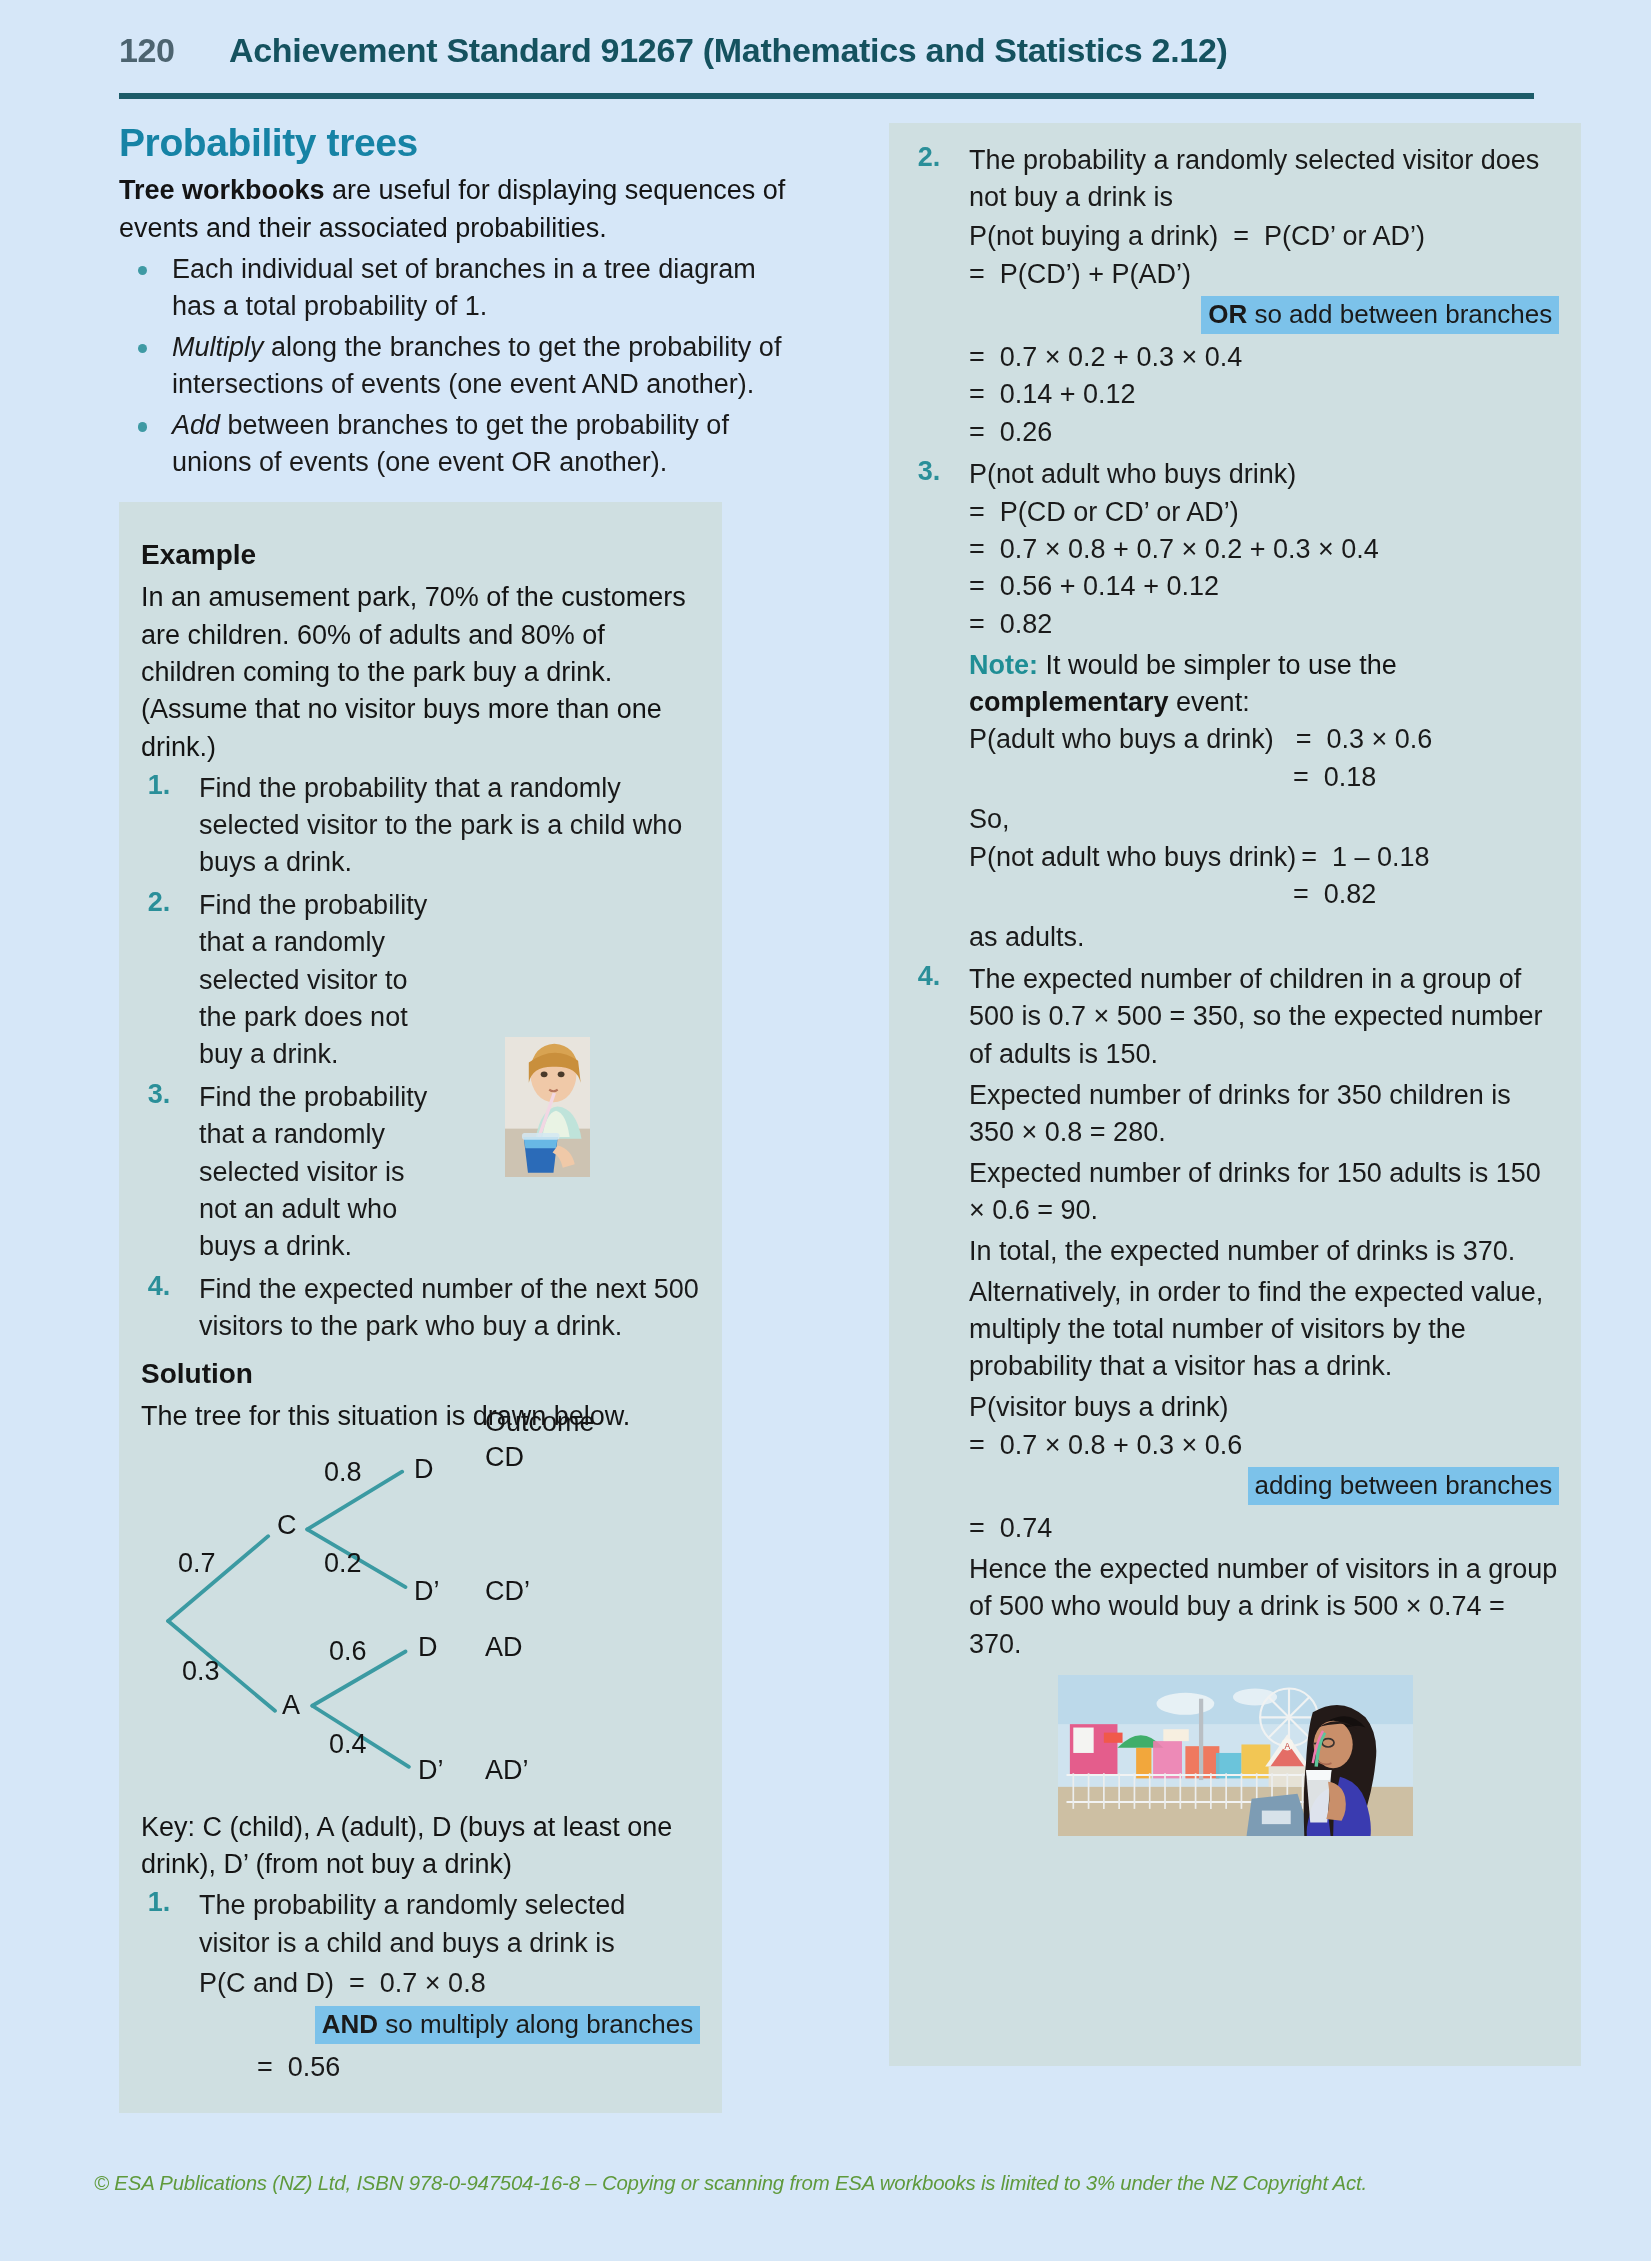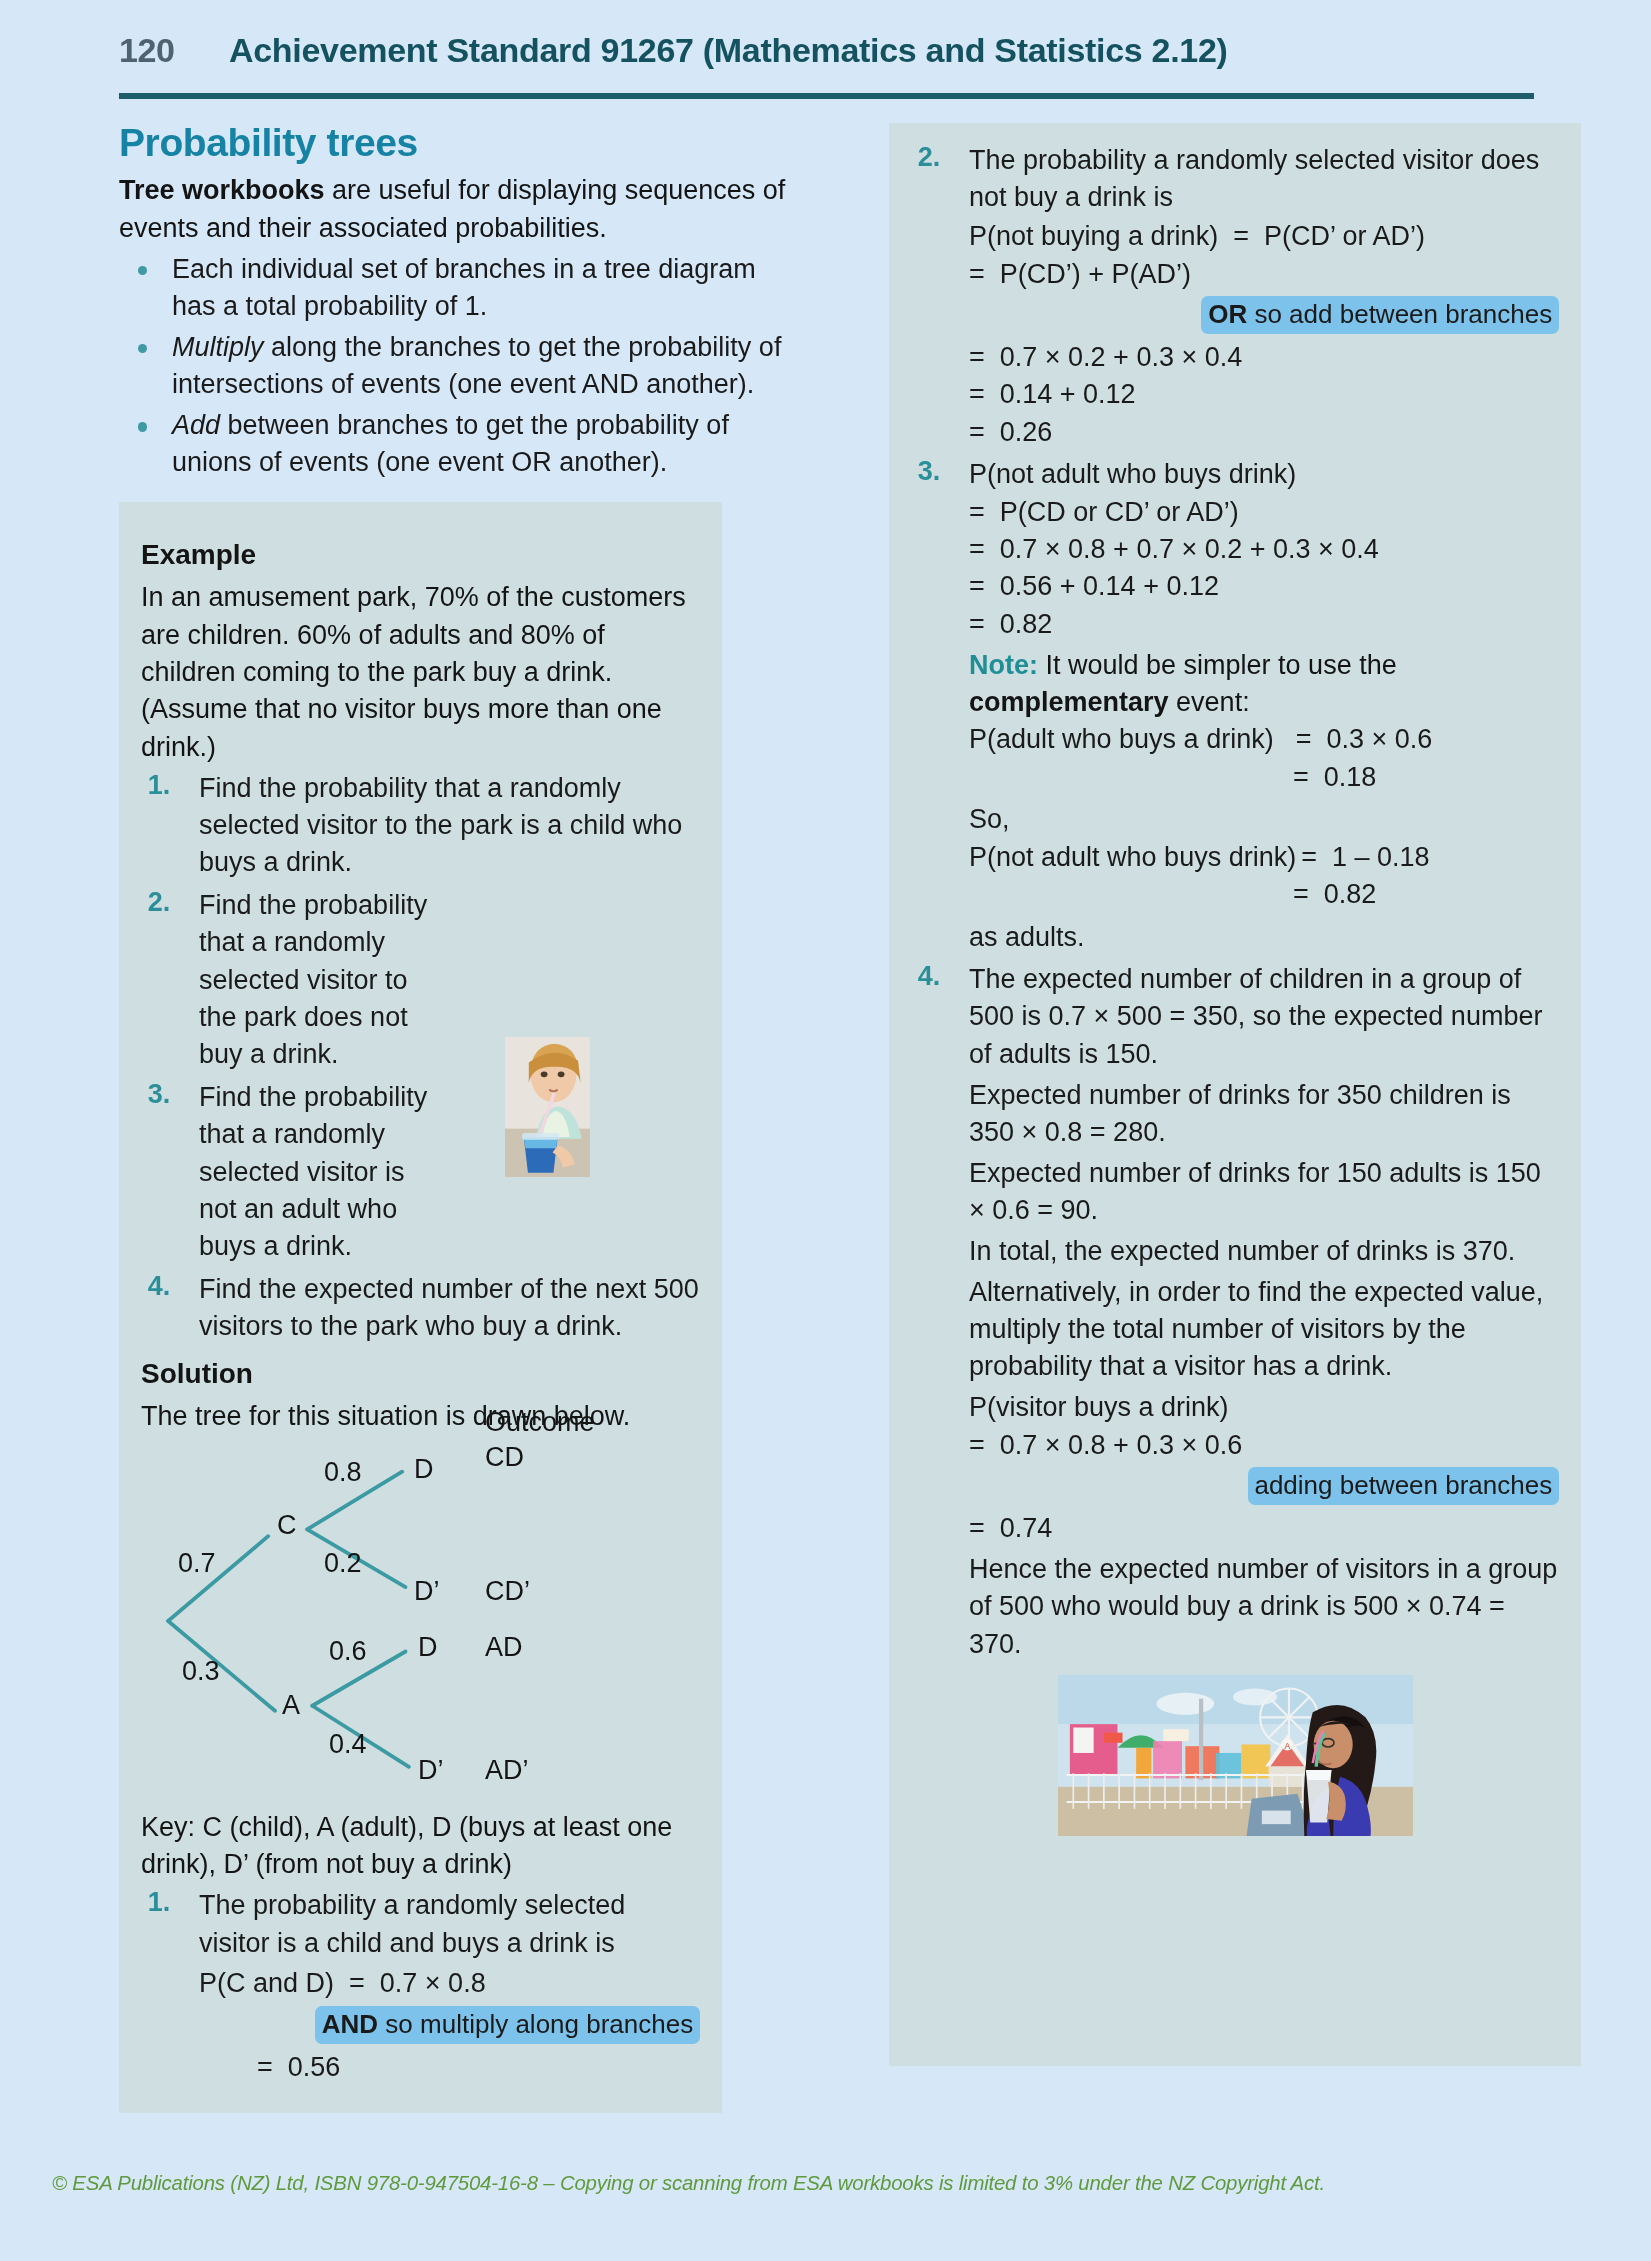--- a/index.html
+++ b/index.html
@@ -91,21 +91,20 @@
     white-space:pre-wrap;
   }
 
   
   .highlight{
     display:inline-block;
     background:#7cc2ea;
     padding:1.7px 6.8px 3.4px 6.8px;
     font-size:26px;line-height:1.25;
     white-space:nowrap;
-    border-radius:7px;
   }
   .highlight b{font-weight:bold;}
   .hl-wrap{text-align:right;margin:3.4px 0 5.1px 0;}
 
   .note-label{color:#1f8e95;font-weight:bold;margin-top:24px;}
   .bold{font-weight:bold;}
 
   
   .photo{
     position:absolute;overflow:hidden;background:#cfd9dd;
@@ -126,20 +125,21 @@
   }
   .tree-prob{
     position:absolute;font-size:27px;color:#141414;line-height:1;
     white-space:nowrap;
   }
 
   
   #footer{
     position:absolute;left:0;top:2172px;width:1377px;
     text-align:center;
+    padding-left:42px;
   }
   #footer-text{
     font-size:20.4px;font-style:italic;color:#5f9a3c;
     letter-spacing:-0.2px;white-space:nowrap;
   }
 </style>
 </head>
 <body>
 
 <div id="header">

